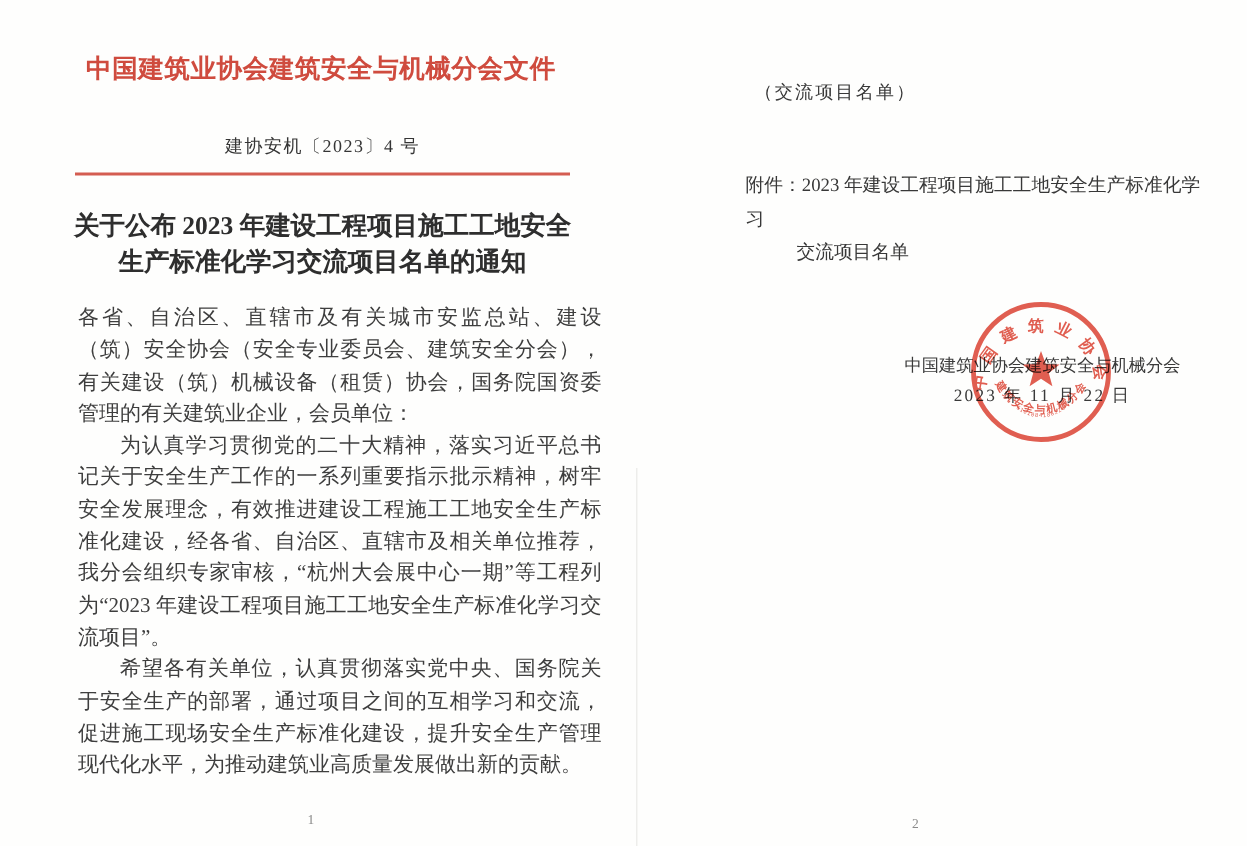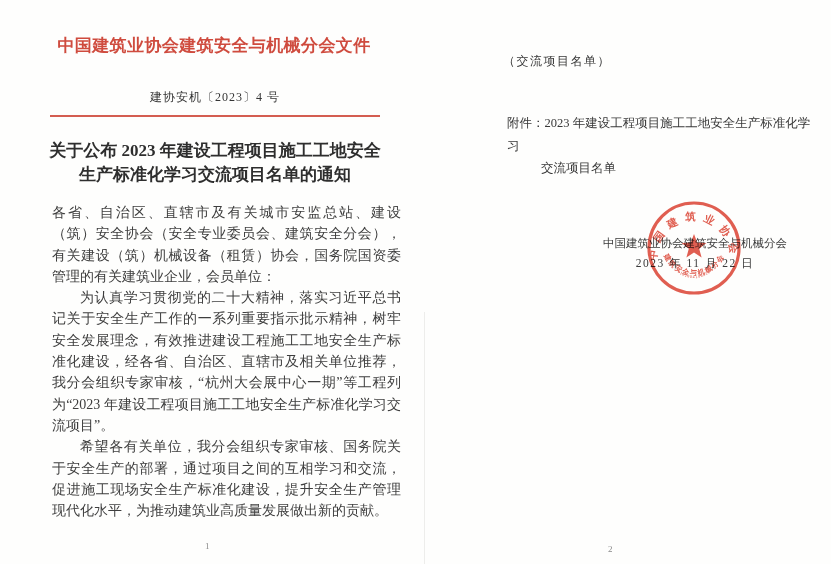--- a/index.html
+++ b/index.html
@@ -60,21 +60,20 @@
 
   
   .no-text-note{
     left:503px;top:53px;
     font-size:12px;color:#383838;letter-spacing:1.5px;
   }
   .attachment{
     left:497px;top:112px;width:312px;
     font-size:12.5px;line-height:22.5px;color:#383838;
     text-align:left;
-    margin-left:10px;
   }
   .attachment .att-l2{padding-left:34px;}
   .issuer{
     left:597px;top:236px;width:196px;
     text-align:center;
     font-size:11.5px;color:#3a3a3a;
     white-space:nowrap;
     font-family:Liberation Mono, monospace;
   }
   .issue-date{
@@ -108,21 +107,21 @@
     <div class="abs red-rule"></div>
 
     <h1 class="abs title">
       <div>关于公布 2023 年建设工程项目施工工地安全</div>
       <div>生产标准化学习交流项目名单的通知</div>
     </h1>
 
     <div class="abs body-block">
       <p>各省、自治区、直辖市及有关城市安监总站、建设（筑）安全协会（安全专业委员会、建筑安全分会），有关建设（筑）机械设备（租赁）协会，国务院国资委管理的有关建筑业企业，会员单位：</p>
       <p class="indent">为认真学习贯彻党的二十大精神，落实习近平总书记关于安全生产工作的一系列重要指示批示精神，树牢安全发展理念，有效推进建设工程施工工地安全生产标准化建设，经各省、自治区、直辖市及相关单位推荐，我分会组织专家审核，“杭州大会展中心一期”等工程列为“2023 年建设工程项目施工工地安全生产标准化学习交流项目”。</p>
-      <p class="indent">希望各有关单位，我分会组织专家审核、国务院关于安全生产的部署，通过项目之间的互相学习和交流，促进施工现场安全生产标准化建设，提升安全生产管理现代化水平，为推动建筑业高质量发展做出新的贡献。</p>
+      <p class="indent">希望各有关单位，认真贯彻落实党中央、国务院关于安全生产的部署，通过项目之间的互相学习和交流，促进施工现场安全生产标准化建设，提升安全生产管理现代化水平，为推动建筑业高质量发展做出新的贡献。</p>
     </div>
 
     <div class="abs pagenum pn1">1</div>
   </section>
 
   <section class="page">
 
     <div class="abs no-text-note">（交流项目名单）</div>
 
     <div class="abs attachment">

